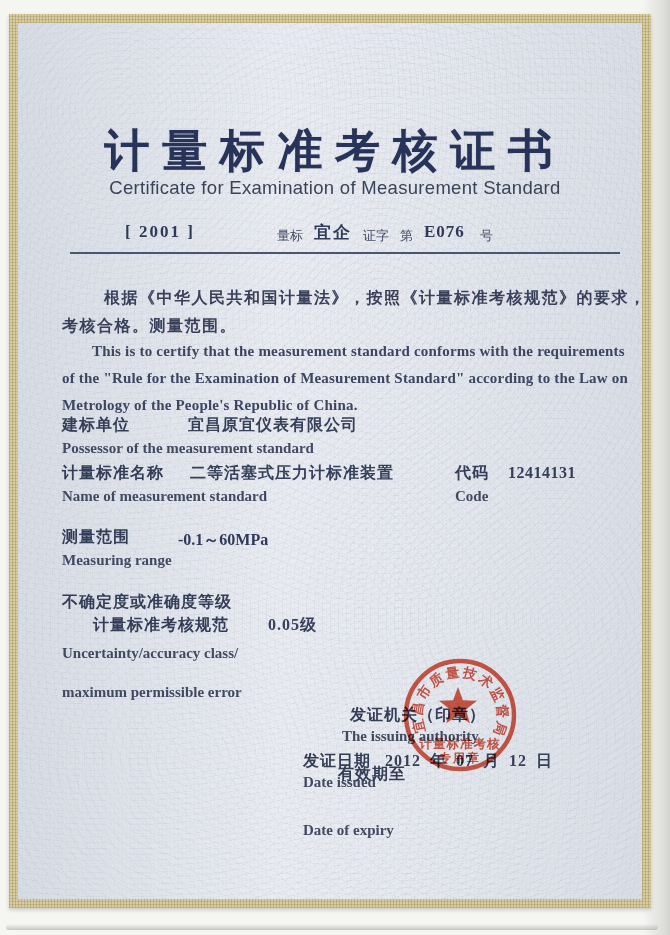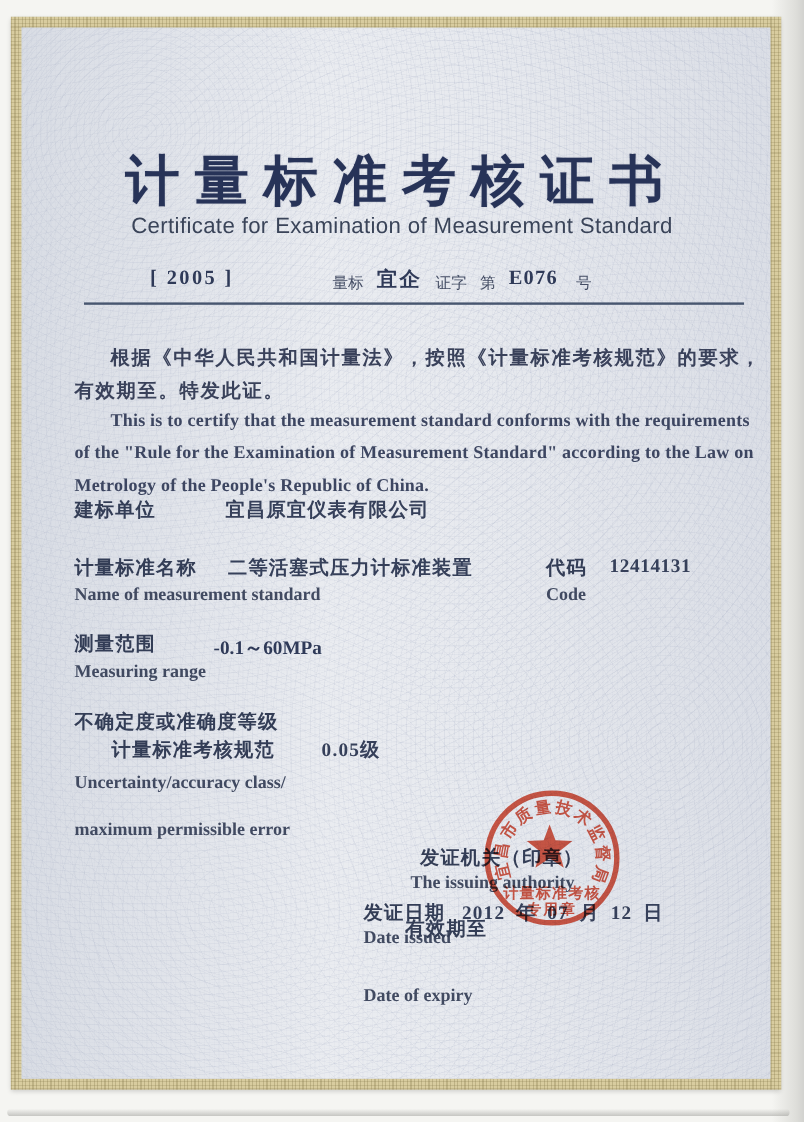--- a/index.html
+++ b/index.html
@@ -63,37 +63,38 @@
 <div id="page">
   <div class="frame">
     <div class="paper"></div>
   </div>
 
   <div class="content">
 
     <div class="t title-zh cjk">计量标准考核证书</div>
     <div class="t title-en">Certificate for Examination of Measurement Standard</div>
 
-    <div class="t num" style="left:125px;top:222px;letter-spacing:2px;">[ 2005 ]</div>
+    <div class="t num" style="left:125px;top:222px;letter-spacing:2px;">[ 2001 ]</div>
     <div class="t small-lbl cjk" style="left:277px;top:227px;">量标</div>
     <div class="t num cjk" style="left:314px;top:221px;letter-spacing:2px;">宜企</div>
     <div class="t small-lbl cjk" style="left:363px;top:227px;">证字</div>
     <div class="t small-lbl cjk" style="left:400px;top:227px;">第</div>
     <div class="t num" style="left:424px;top:222px;letter-spacing:1px;">E076</div>
     <div class="t small-lbl cjk" style="left:480px;top:227px;">号</div>
     <div class="rule"></div>
 
-    <div class="t para-zh cjk" style="left:92px;top:288px;">根据《中华人民共和国计量法》，按照《计量标准考核规范》的要求，</div>
-    <div class="t para-zh cjk" style="left:62px;top:316px;">有效期至。特发此证。</div>
+    <div class="t para-zh cjk" style="left:104px;top:288px;">根据《中华人民共和国计量法》，按照《计量标准考核规范》的要求，</div>
+    <div class="t para-zh cjk" style="left:62px;top:316px;">考核合格。测量范围。</div>
     <div class="t para-en" style="left:92px;top:343px;">This is to certify that the measurement standard conforms with the requirements</div>
     <div class="t para-en" style="left:62px;top:370px;">of the "Rule for the Examination of Measurement  Standard" according to the Law on</div>
     <div class="t para-en" style="left:62px;top:397px;">Metrology of the People's Republic of China.</div>
 
     <div class="t lbl-zh cjk" style="left:62px;top:415px;">建标单位</div>
     <div class="t val cjk" style="left:188px;top:415px;">宜昌原宜仪表有限公司</div>
+    <div class="t lbl-en" style="left:62px;top:440px;">Possessor of the measurement standard</div>
 
     <div class="t lbl-zh cjk" style="left:62px;top:463px;">计量标准名称</div>
     <div class="t val cjk" style="left:190px;top:463px;">二等活塞式压力计标准装置</div>
     <div class="t lbl-zh cjk" style="left:455px;top:463px;">代码</div>
     <div class="t val" style="left:508px;top:464px;letter-spacing:.5px;">12414131</div>
     <div class="t lbl-en" style="left:62px;top:488px;">Name of measurement standard</div>
     <div class="t lbl-en" style="left:455px;top:488px;">Code</div>
 
     <div class="t lbl-zh cjk" style="left:62px;top:527px;">测量范围</div>
     <div class="t val-b" style="left:178px;top:530px;">-0.1～60MPa</div>

